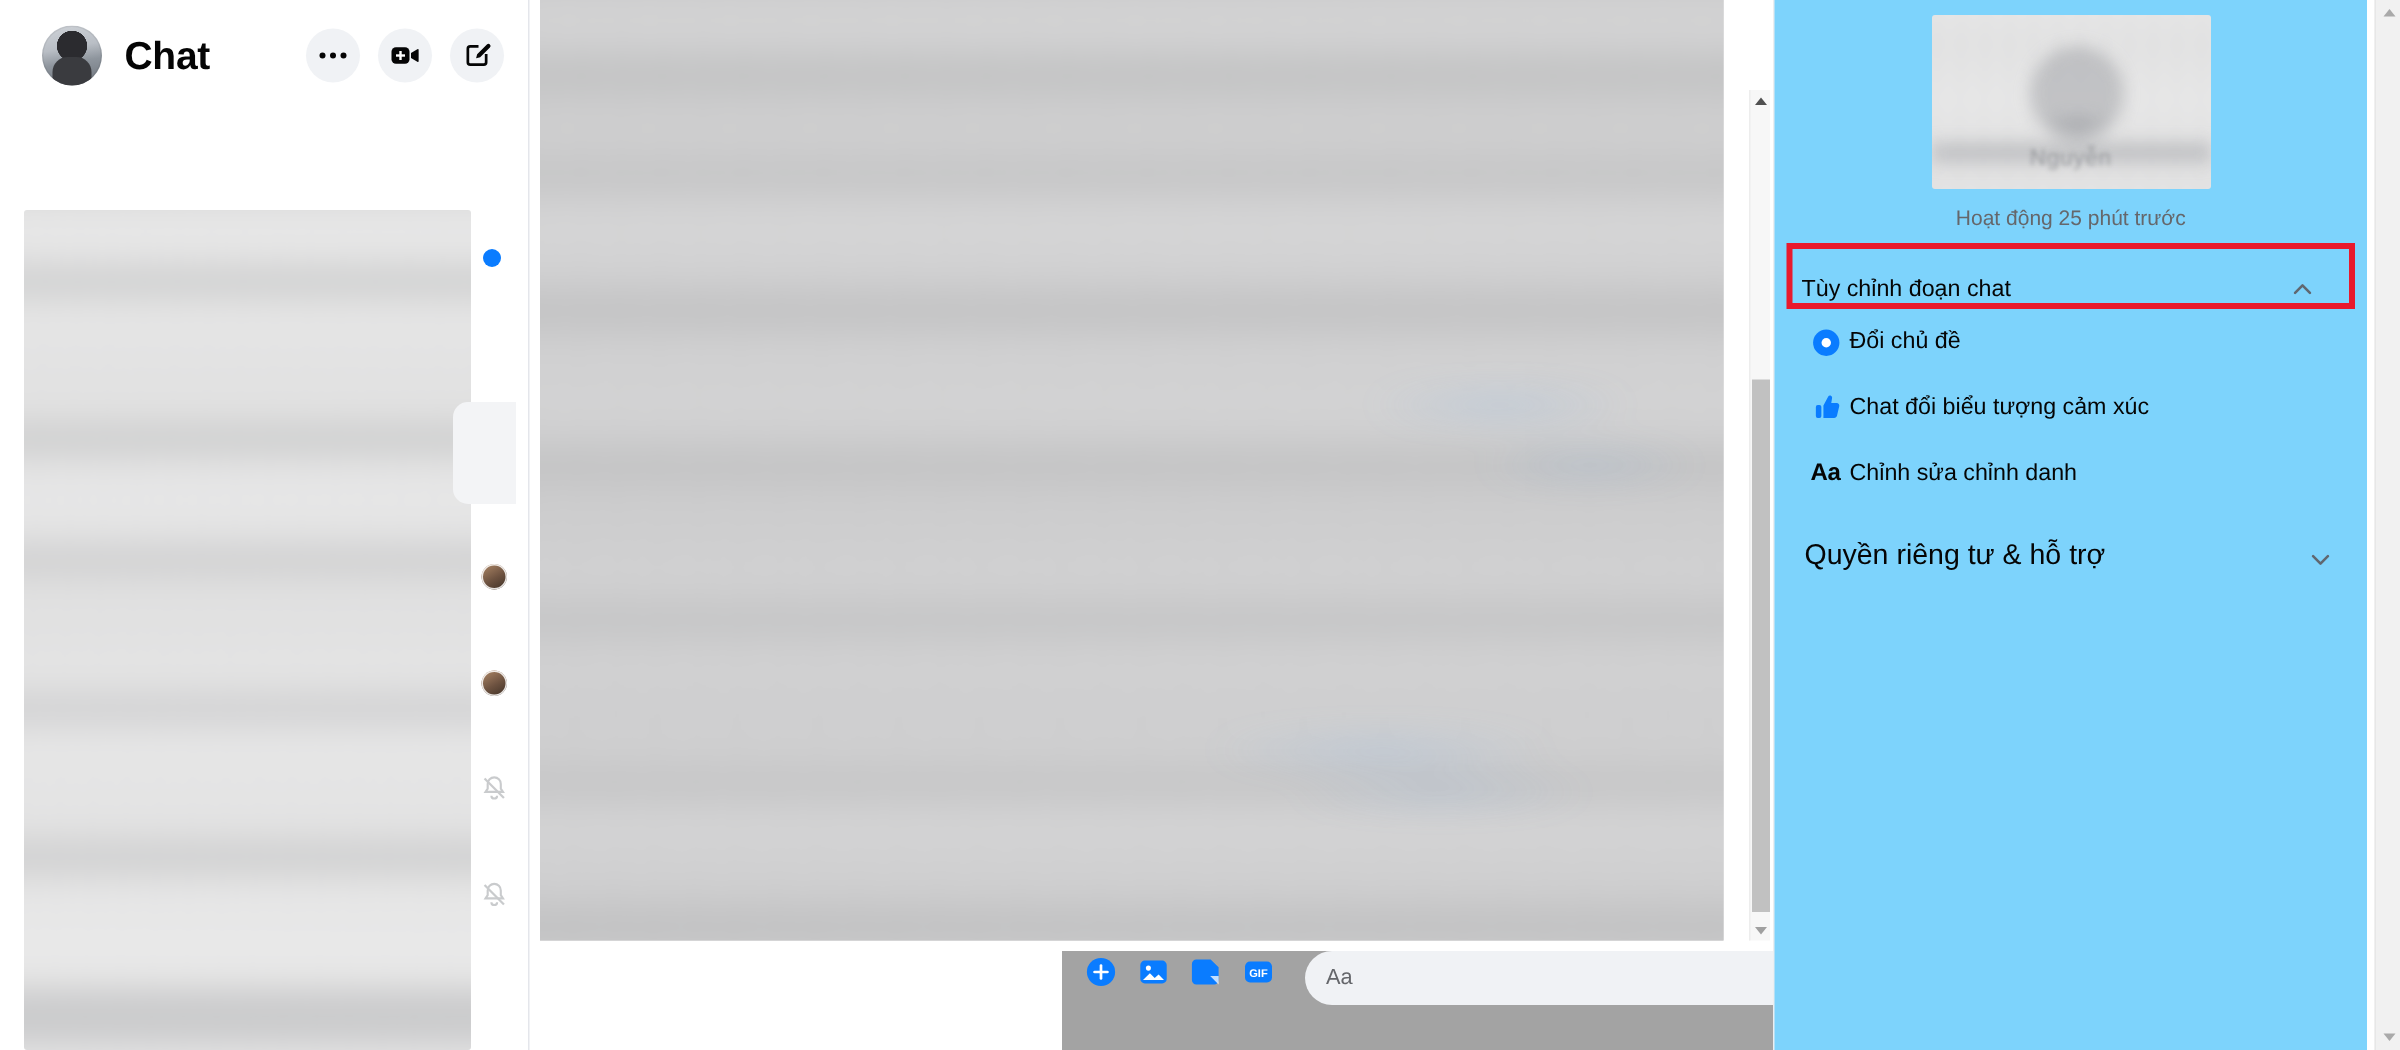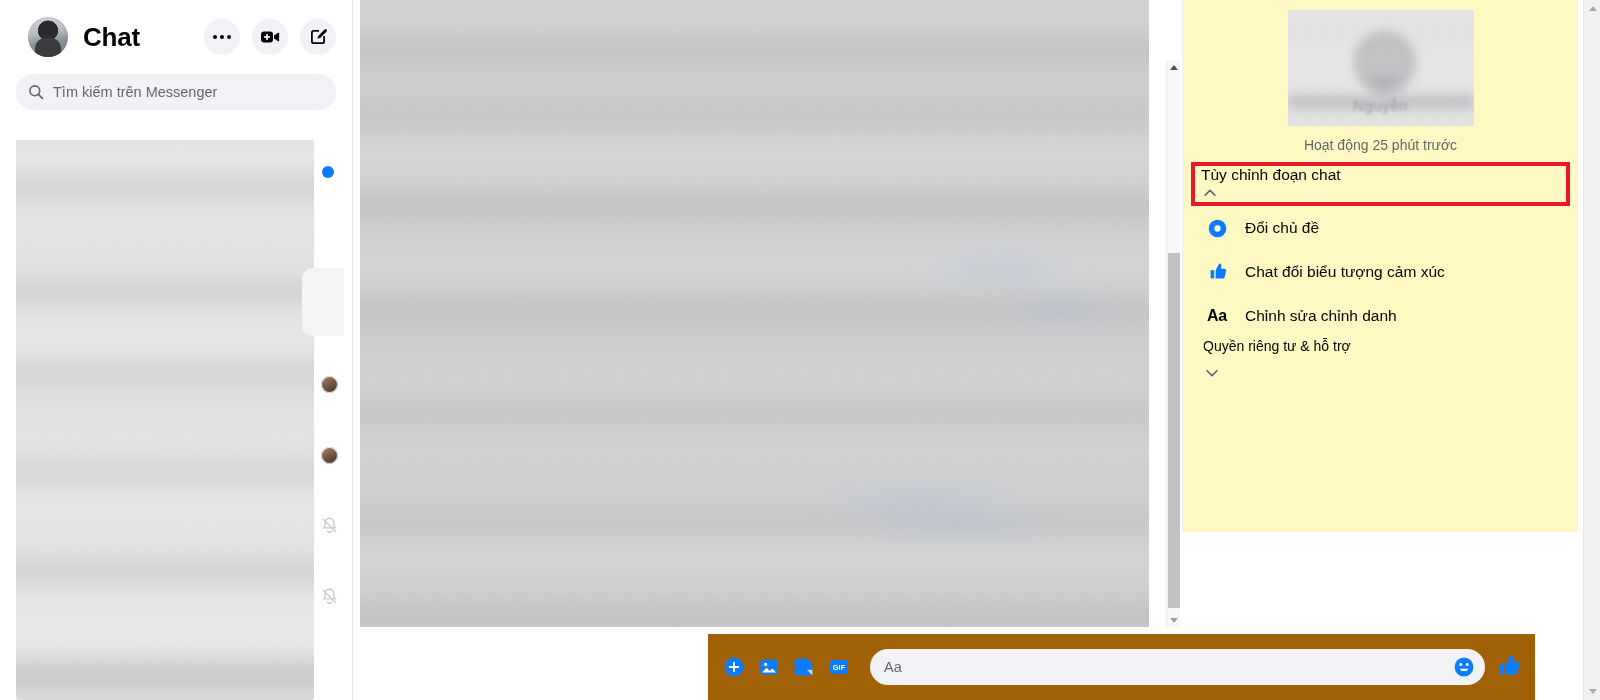--- a/index.html
+++ b/index.html
@@ -182,40 +182,40 @@
     background:#c1c1c1; border-radius:0;
   }
   .tri { width:0; height:0; }
   .tri-up { border-left:4px solid transparent; border-right:4px solid transparent; border-bottom:5px solid #505050; }
   .tri-dn { border-left:4px solid transparent; border-right:4px solid transparent; border-top:5px solid #a0a0a0; }
 
   
   .composer {
     position: absolute; left: 354px; top: 634px;
     width: 827px; height: 66px;
-    background:#a16207;
-    display:flex; align-items:center;
+    background:#a3a3a3;
+    display:flex; 
     padding: 0 10px 0 12px;
   }
   .cmp-icon { width:28px; height:28px; margin-right:7px; flex:0 0 auto; cursor:pointer; display:flex; align-items:center; justify-content:center;}
   .cmp-input {
     flex: 1 1 auto; height: 36px; border-radius:18px;
     background:#f0f2f5; display:flex; align-items:center;
     padding: 0 14px; margin: 0 8px 0 10px; cursor:text;
     position:relative;
   }
   .cmp-input .ph { font-size:14.5px; color:#65676b; }
   .cmp-emoji { position:absolute; right:10px; top:7px; }
   .cmp-like { width:30px; height:30px; flex:0 0 auto; cursor:pointer; margin-left:2px;}
 
   
   .details {
     position: absolute; left: 1182px; top: 0;
-    width: 396px; height: 532px;
-    background:#fef9c3;
+    width: 396px; height: 700px;
+    background:#7dd3fc;
     border-left:1px solid #eceef0;
     overflow:hidden;
   }
   .prof-wrap { padding-top: 10px; text-align:center; }
   .prof-img {
     width: 186px; height: 116px; margin: 0 auto;
     overflow:hidden; position:relative; border-radius:2px;
   }
   .prof-img .bi {
     position:absolute; inset:-20px;
@@ -234,42 +234,41 @@
   .prof-name-ghost{
     position:absolute; left:0; right:0; bottom:12px;
     font-size:15px; color:rgba(110,113,119,.55);
     filter: blur(1.4px); letter-spacing:.5px;
   }
   .prof-status {
     font-size: 14px; color:#65676b; margin-top:11px; margin-bottom: 9px;
   }
 
   .row {
-    height: 44px; display:flex; align-items:flex-start;
+    height: 44px; display:flex; align-items:flex-end;
     padding: 0 22px 0 14px; cursor:pointer;
     position:relative;
-    flex-direction:column;
-  }
-  .row .label { font-size:14px; color:#050505; flex:1 1 auto; }
+  }
+  .row .label { font-size:19px; color:#050505; flex:1 1 auto; }
   .row .chev { width:18px; height:18px; flex:0 0 auto; }
 
   .hl {
     border: 4px solid #e8192c;
     margin: 0 8px;
     height: 44px;
     padding-left: 6px;
   }
   .hl .label { font-size:15.5px; }
 
   .sub-row {
     height: 44px; display:flex; align-items:center;
     padding: 0 14px 0 24px; cursor:pointer;
   }
   .sub-row .ic { width:26px; flex:0 0 auto; display:flex; align-items:center; justify-content:flex-start; }
-  .sub-row .label { font-size:15.5px; color:#050505; margin-left:12px; }
+  .sub-row .label { font-size:15.5px; color:#050505; margin-left:0; }
   .aa { font-size:16px; font-weight:bold; color:#050505; letter-spacing:-.3px;}
 
   
   .winscroll {
     position:absolute; right:0; top:0; width:17px; height:700px;
     background:#f1f1f1; border-left:1px solid #e7e7e7;
   }
   .winscroll .arr { position:absolute; left:0; width:17px; height:17px; display:flex; align-items:center; justify-content:center; }
   .winscroll .arr.up { top:0; } .winscroll .arr.dn { bottom:0; }
   .tri-up2 { border-left:4px solid transparent; border-right:4px solid transparent; border-bottom:5px solid #a9a9a9; }
@@ -304,29 +303,20 @@
       </div>
 
       <div class="hdr-btn">
         <svg width="20" height="20" viewBox="0 0 20 20">
           <path d="M3 5.5A2.5 2.5 0 0 1 5.5 3H11v1.8H5.5a.7.7 0 0 0-.7.7v9a.7.7 0 0 0 .7.7h9a.7.7 0 0 0 .7-.7V9H17v5.5A2.5 2.5 0 0 1 14.5 17h-9A2.5 2.5 0 0 1 3 14.5z" fill="#050505"></path>
           <path d="M16.6 2.6a1.4 1.4 0 0 1 2 2l-6.5 6.5-2.7.7.7-2.7z" fill="#050505"></path>
         </svg>
       </div>
     </div>
 
-    <div class="search-wrap">
-      <div class="search-box">
-        <svg width="16" height="16" viewBox="0 0 16 16">
-          <circle cx="6.8" cy="6.8" r="4.9" fill="none" stroke="#65676b" stroke-width="1.6"></circle>
-          <line x1="10.4" y1="10.4" x2="14.4" y2="14.4" stroke="#65676b" stroke-width="1.8" stroke-linecap="round"></line>
-        </svg>
-        <span class="ph">Tìm kiếm trên Messenger</span>
-      </div>
-    </div>
 
     <div class="convo-blur">
       <div class="blurimg"></div>
     </div>
 
     <div class="sb-right-col">
       <div class="sel-pill"></div>
       <div class="sb-badge-dot"></div>
       <div class="sb-mini-av" style="top:236px;"></div>
       <div class="sb-mini-av" style="top:307px;"></div>

